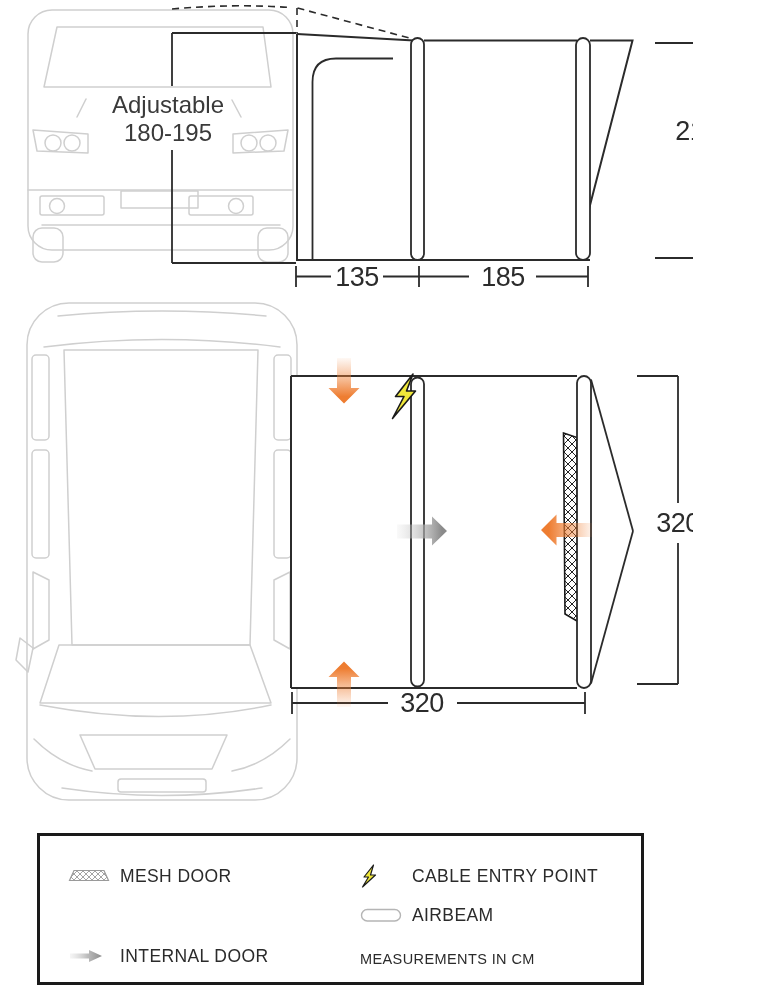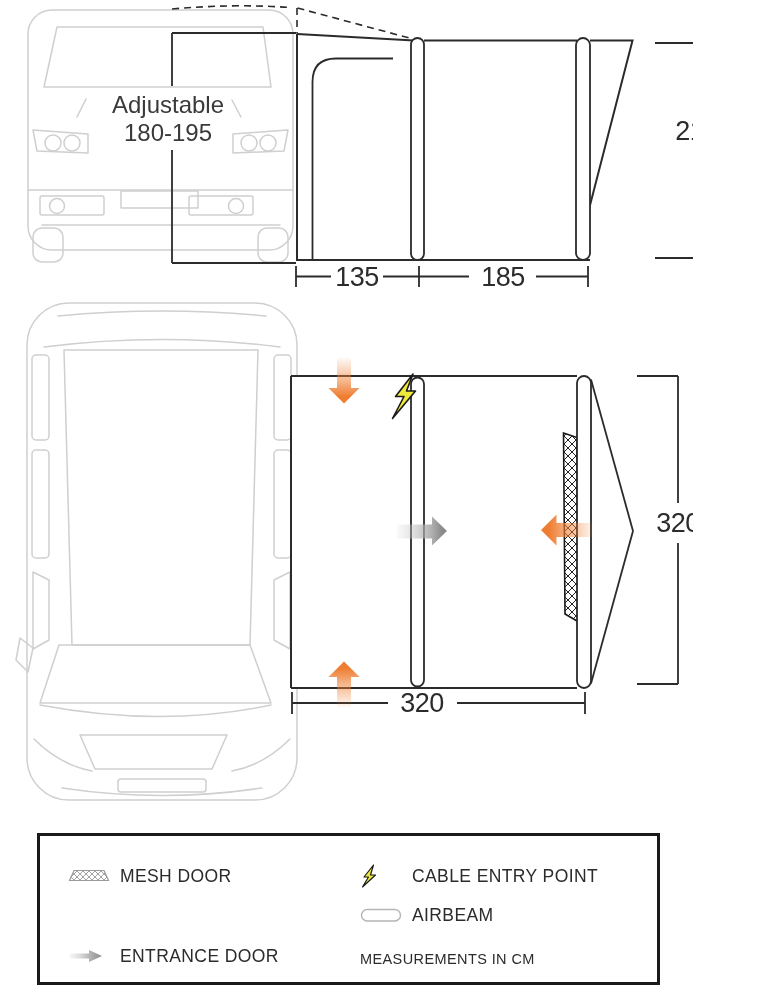--- a/index.html
+++ b/index.html
@@ -10,21 +10,21 @@
   #plan-view{top:290px;}
   .ln{stroke:#2b2b2b;stroke-width:1.8;fill:none;stroke-linecap:butt;}
   .ln2{stroke:#2b2b2b;stroke-width:2;fill:none;}
   .van{stroke:#cfcfcf;stroke-width:1.5;fill:none;stroke-linejoin:round;stroke-linecap:round;}
   .dash{stroke:#2b2b2b;stroke-width:1.6;fill:none;stroke-dasharray:7 5;}
   .dim{font-family:"Liberation Sans",sans-serif;font-size:27px;fill:#2b2b2b;text-anchor:middle;letter-spacing:-0.5px;}
   .adj{font-family:"Liberation Sans",sans-serif;font-size:24px;fill:#3a3a3a;text-anchor:middle;}
   .beam{fill:#fff;stroke:#2b2b2b;stroke-width:1.8;}
   
   .legend{position:absolute;left:37px;top:833px;width:601px;height:146px;
-          border:3px solid #1a1a1a;background:#fff;padding-left:16px;}
+          border:3px solid #1a1a1a;background:#fff;}
   .lrow{position:absolute;display:flex;align-items:center;height:30px;}
   .licon{display:flex;align-items:center;justify-content:center;width:52px;flex:0 0 52px;}
   .llabel{font-size:17.5px;color:#2b2b2b;letter-spacing:0.4px;white-space:nowrap;}
   .lnote{font-size:14.5px;color:#2b2b2b;letter-spacing:0.4px;white-space:nowrap;}
   .r1{top:25px;} .r2{top:64px;} .r3{top:105px;}
   .colL{left:28px;} .colR{left:320px;}
   .noteRow{left:320px;top:108px;}
 </style>
 </head>
 <body>
@@ -235,21 +235,21 @@
           <defs>
             <linearGradient id="lint" x1="0" y1="0" x2="1" y2="0">
               <stop offset="0" stop-color="#d9d9d9" stop-opacity="0.25"></stop>
               <stop offset="0.55" stop-color="#ababab" stop-opacity="0.8"></stop>
               <stop offset="1" stop-color="#8A8A8A" stop-opacity="1"></stop>
             </linearGradient>
           </defs>
           <path d="M2,6.5 L21,6.5 L21,3 L34,9 L21,15 L21,11.5 L2,11.5 Z" fill="url(#lint)"></path>
         </svg>
       </span>
-      <span class="llabel">ENTRANCE DOOR</span>
+      <span class="llabel">INTERNAL DOOR</span>
     </div>
 
     <div class="lrow colR r1">
       <span class="licon">
         <svg width="18" height="24" viewBox="0 0 18 24">
           <path d="M13.5,1 L4,13 L8.5,13 L2.5,23 L15.5,11 L10.5,11 Z" fill="#F0E83A" stroke="#1a1a1a" stroke-width="1.2" stroke-linejoin="round"></path>
         </svg>
       </span>
       <span class="llabel">CABLE ENTRY POINT</span>
     </div>

